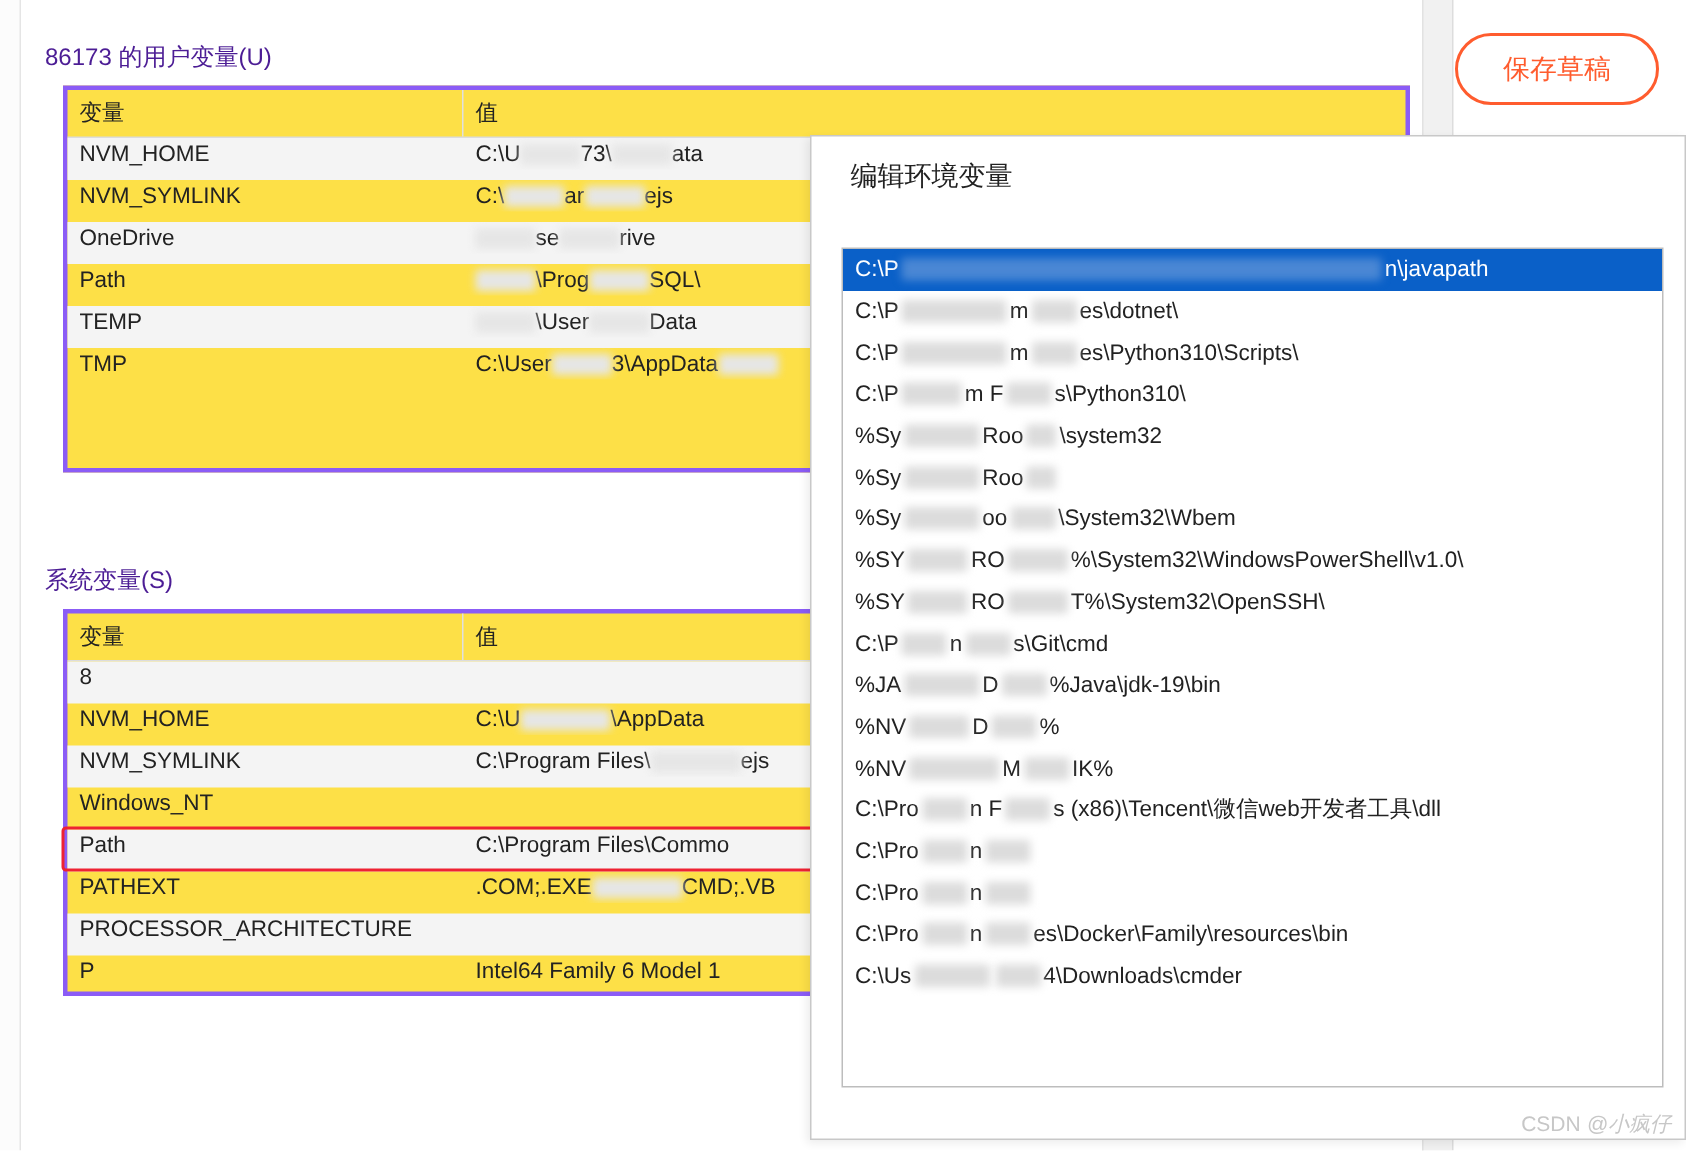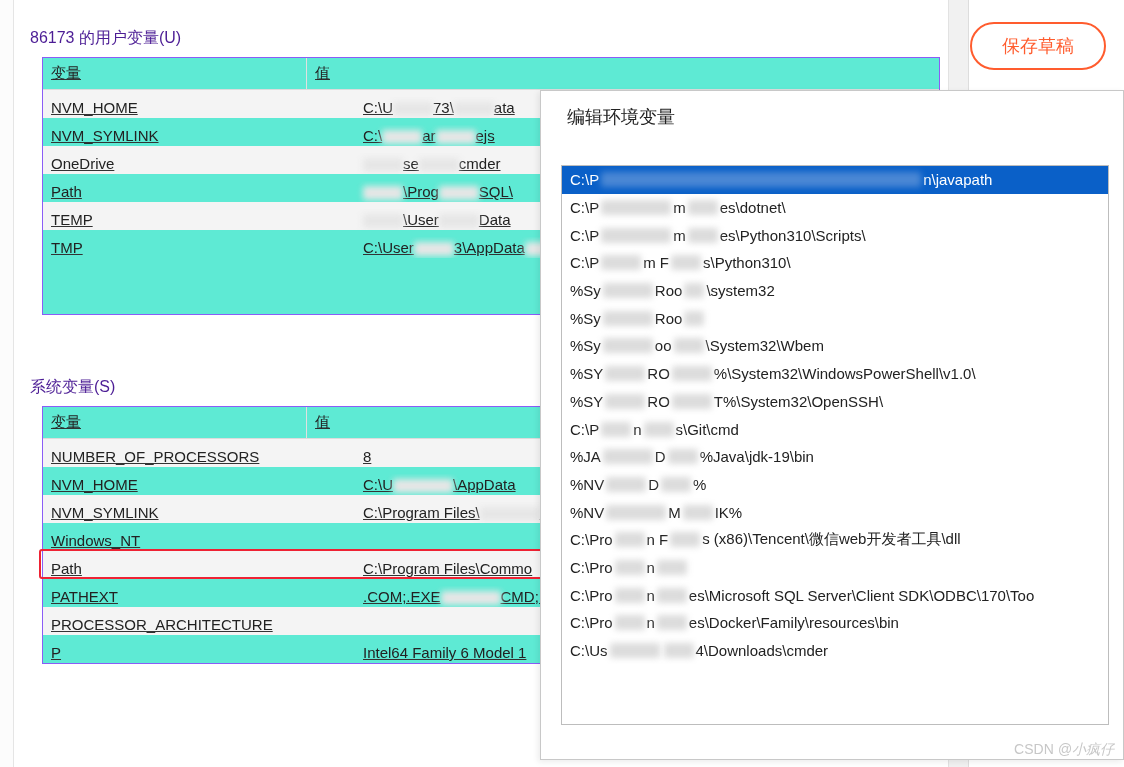--- a/index.html
+++ b/index.html
@@ -27,34 +27,33 @@
       border: 2px solid #ff5c2e; color: #ff5c2e;
       padding: 10px 30px; border-radius: 24px; font-size: 18px;
       background: #fff;
     }
     .section-label {
       font-size: 16px; color: #4c1d95; margin: 0 0 8px 16px;
     }
     .user-section { padding-top: 28px; }
     .sys-section  { padding-top: 22px; }
     .table-wrap {
-      margin: 0 0 0 28px; width: 898px; border: 1px solid #8b5cf6;
-      background: #5eead4;
-      text-decoration: underline;
+      margin: 0 0 0 28px; width: 898px; border: 3px solid #8b5cf6;
+      background: #fde047;
     }
     .table-wrap.tall { height: 258px; }
     .thead { display: flex; border-bottom: 1px solid #dcdcdc; }
     .th {
       padding: 6px 8px; font-size: 15px; color: #222;
       border-right: 1px solid #e0e0e0;
     }
     .th:first-child { width: 264px; }
     .th:last-child  { flex: 1; border-right: 0; }
     .tbody { }
-    .tr { display: flex; height: 28px; align-items: flex-end; position: relative; gap: 48px; }
+    .tr { display: flex; height: 28px; align-items: flex-start; position: relative; }
     .tr:nth-child(odd) { background: #f4f4f4; }
     .td { padding: 2px 8px; font-size: 15px; color: #222; white-space: nowrap; overflow: hidden; }
     .td:first-child { width: 264px; }
     .td:last-child  { flex: 1; position: relative; }
     .highlight-box {
       position: absolute; border: 2px solid #e23; border-radius: 3px;
       pointer-events: none;
     }
     .btn-strip {
       margin: 6px 0 0 28px; width: 898px; height: 34px;
@@ -124,21 +123,21 @@
             <div class="tr">
               <div class="td">NVM_HOME</div>
               <div class="td"><span>C:\U</span><span class="blur-frag" style="position: static; display: inline-block; width: 40px; height: 14px; vertical-align: middle;"></span><span>73\</span><span class="blur-frag" style="position: static; display: inline-block; width: 40px; height: 14px; vertical-align: middle;"></span><span>ata</span></div>
             </div>
             <div class="tr">
               <div class="td">NVM_SYMLINK</div>
               <div class="td"><span>C:\</span><span class="blur-frag" style="position: static; display: inline-block; width: 40px; height: 14px; vertical-align: middle;"></span><span>ar</span><span class="blur-frag" style="position: static; display: inline-block; width: 40px; height: 14px; vertical-align: middle;"></span><span>ejs</span></div>
             </div>
             <div class="tr">
               <div class="td">OneDrive</div>
-              <div class="td"><span></span><span class="blur-frag" style="position: static; display: inline-block; width: 40px; height: 14px; vertical-align: middle;"></span><span>se</span><span class="blur-frag" style="position: static; display: inline-block; width: 40px; height: 14px; vertical-align: middle;"></span><span>cmder</span></div>
+              <div class="td"><span></span><span class="blur-frag" style="position: static; display: inline-block; width: 40px; height: 14px; vertical-align: middle;"></span><span>se</span><span class="blur-frag" style="position: static; display: inline-block; width: 40px; height: 14px; vertical-align: middle;"></span><span>rive</span></div>
             </div>
             <div class="tr">
               <div class="td">Path</div>
               <div class="td"><span></span><span class="blur-frag" style="position: static; display: inline-block; width: 40px; height: 14px; vertical-align: middle;"></span><span>\Prog</span><span class="blur-frag" style="position: static; display: inline-block; width: 40px; height: 14px; vertical-align: middle;"></span><span>SQL\</span></div>
             </div>
             <div class="tr">
               <div class="td">TEMP</div>
               <div class="td"><span></span><span class="blur-frag" style="position: static; display: inline-block; width: 40px; height: 14px; vertical-align: middle;"></span><span>\User</span><span class="blur-frag" style="position: static; display: inline-block; width: 40px; height: 14px; vertical-align: middle;"></span><span>Data</span></div>
             </div>
             <div class="tr">
@@ -155,21 +154,20 @@
     <div class="sys-section">
       <div class="section-label">系统变量(S)</div>
       <div class="table-wrap" style="height:258px;">
         <div class="vsb"></div>
         <div class="thead">
           <div class="th">变量</div>
           <div class="th">值</div>
         </div>
         <div class="tbody" id="sys-tbody" style="position:relative;">
             <div class="tr">
-              <div class="td">NUMBER_OF_PROCESSORS</div>
               <div class="td">8</div>
             </div>
             <div class="tr">
               <div class="td">NVM_HOME</div>
               <div class="td"><span>C:\U</span><span class="blur-frag" style="position: static; display: inline-block; width: 60px; height: 14px; vertical-align: middle;"></span><span>\AppData</span></div>
             </div>
             <div class="tr">
               <div class="td">NVM_SYMLINK</div>
               <div class="td"><span>C:\Program Files\</span><span class="blur-frag" style="position: static; display: inline-block; width: 60px; height: 14px; vertical-align: middle;"></span><span>ejs</span></div>
             </div>
@@ -309,21 +307,20 @@
             <span class="dlg-pre">C:\Pro</span>
             <span class="dlg-blur" style="width: 30px;"></span>
             <span>n</span>
             <span class="dlg-blur" style="width: 30px;"></span>
           </div>
           <div class="dlg-row">
             <span class="dlg-pre">C:\Pro</span>
             <span class="dlg-blur" style="width: 30px;"></span>
             <span>n</span>
             <span class="dlg-blur" style="width: 30px;"></span>
-            <span class="dlg-post">es\Microsoft SQL Server\Client SDK\ODBC\170\Too</span>
           </div>
           <div class="dlg-row">
             <span class="dlg-pre">C:\Pro</span>
             <span class="dlg-blur" style="width: 30px;"></span>
             <span>n</span>
             <span class="dlg-blur" style="width: 30px;"></span>
             <span class="dlg-post">es\Docker\Family\resources\bin</span>
           </div>
           <div class="dlg-row">
             <span class="dlg-pre">C:\Us</span>

